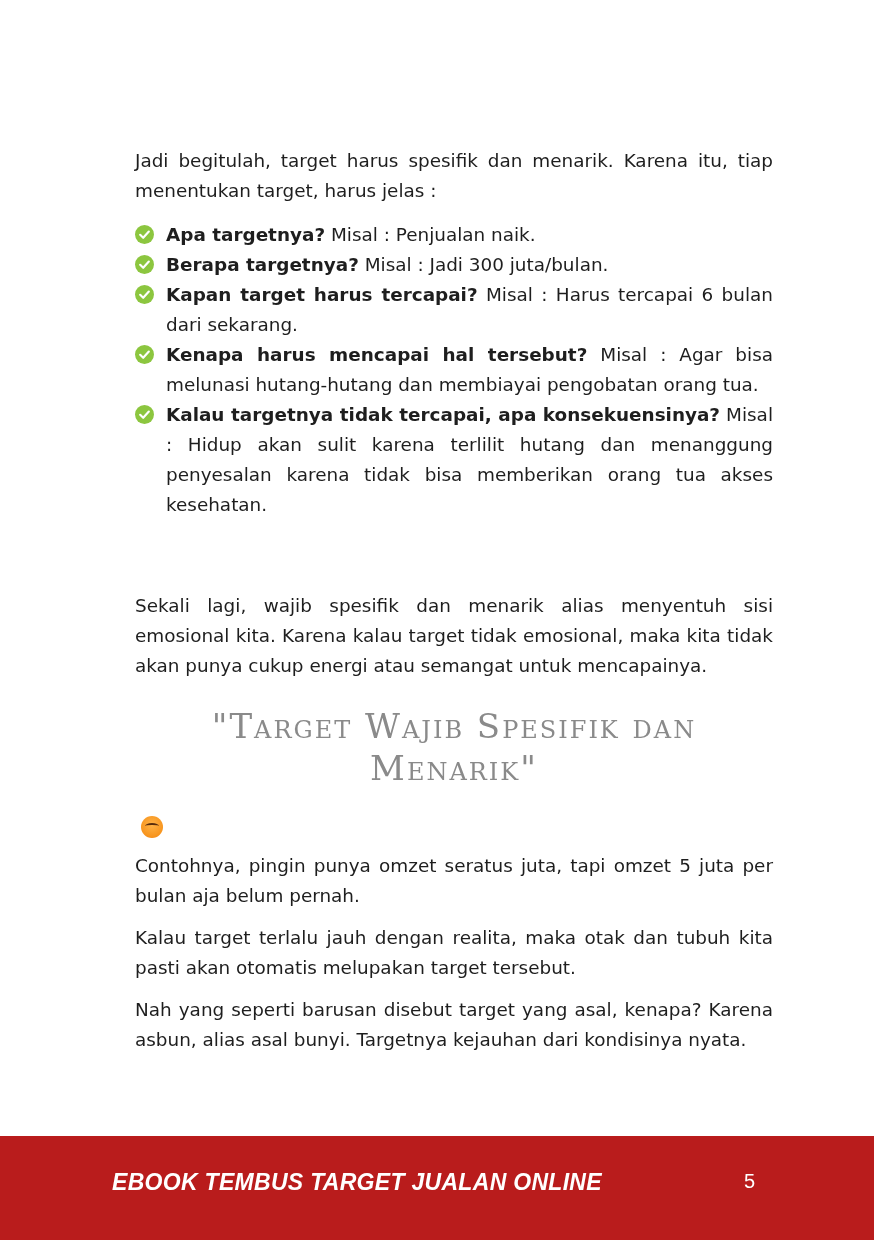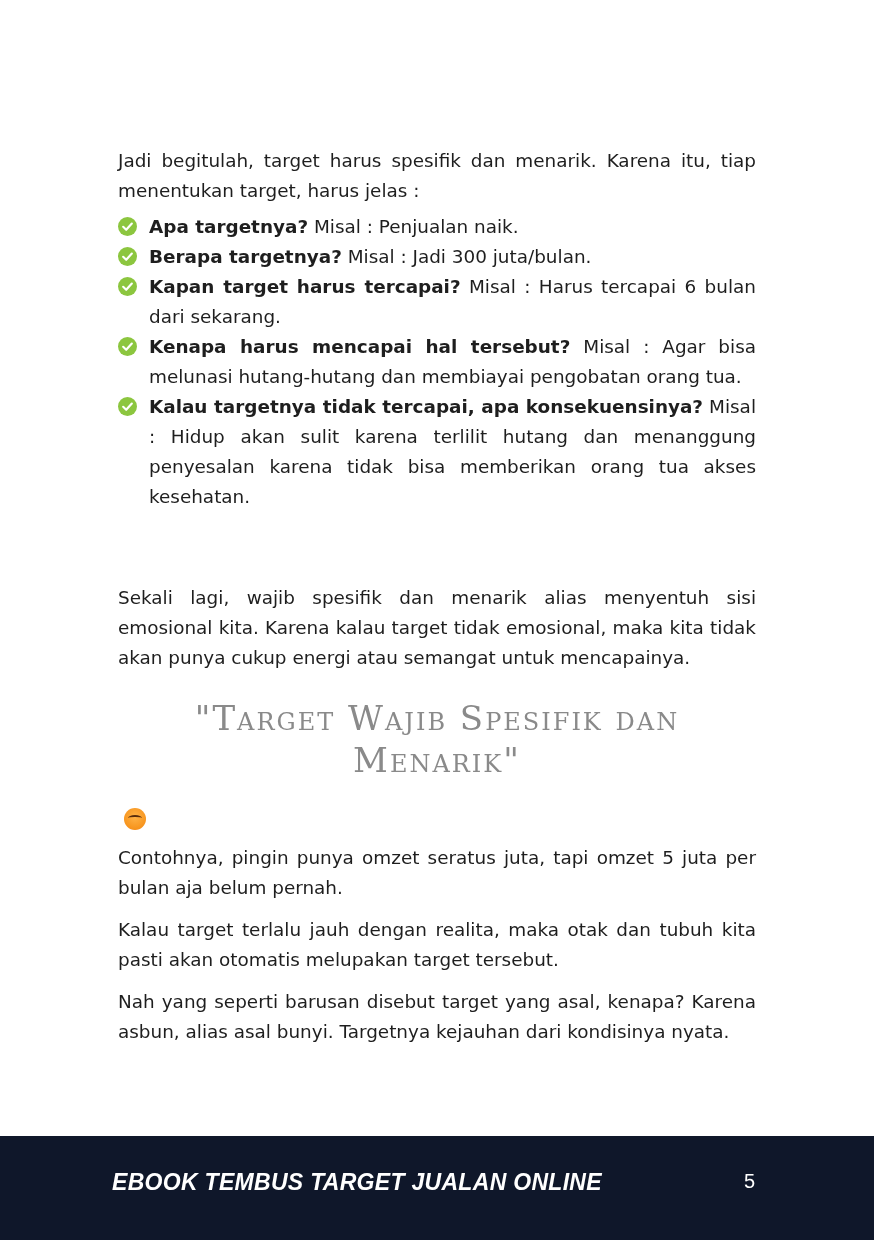--- a/index.html
+++ b/index.html
@@ -3,25 +3,25 @@
   <meta charset="utf-8">
   <style>
     html, body { margin: 0; padding: 0; }
     body {
       width: 874px; height: 1240px; position: relative; overflow: hidden;
       background: #ffffff;
       font-family: "DejaVu Sans", "Liberation Sans", sans-serif;
       color: #1e1e1e;
     }
     .content {
-      position: absolute; left: 118px; top: 146px; width: 638px;
+      position: absolute; left: 135px; top: 146px; width: 638px;
       font-size: 18.4px; line-height: 30px;
     }
     .para { margin: 0; text-align: justify; }
-    .checklist { list-style: none; margin: 6px 0 0 0; padding: 0; }
+    .checklist { list-style: none; margin: 14px 0 0 0; padding: 0; }
     .check-item {
       position: relative; padding-left: 31px; text-align: justify;
     }
     .check-icon {
       position: absolute; left: 0; top: 5px; width: 19px; height: 19px;
       border-radius: 50%; background: #8cc63f;
       display: flex; align-items: center; justify-content: center;
     }
     .check-icon svg { width: 13px; height: 13px; }
     .bold { font-weight: bold; }
@@ -38,21 +38,21 @@
       vertical-align: -4px; margin-left: 6px; position: relative;
     }
     .emoji::before {
       content: ""; position: absolute; left: 4px; top: 7px; width: 14px; height: 4px;
       border-top: 2px solid #5a2d0c; border-radius: 50% 50% 0 0;
     }
     .p4 { margin-top: 8px; }
     .p5, .p6 { margin-top: 12px; }
     .footer {
       position: absolute; left: 0; top: 1136px; width: 874px; height: 104px;
-      background: #0f172a;
+      background: #b91c1c;
     }
     .footer-title {
       position: absolute; left: 112px; top: 33px; color: #ffffff;
       font-family: "Liberation Sans", sans-serif; font-style: italic; font-weight: bold;
       font-size: 23px; letter-spacing: 0.3px;
     }
     .footer-page {
       position: absolute; left: 744px; top: 34px; color: #ffffff;
       font-family: "Liberation Sans", sans-serif; font-size: 20px;
     }

